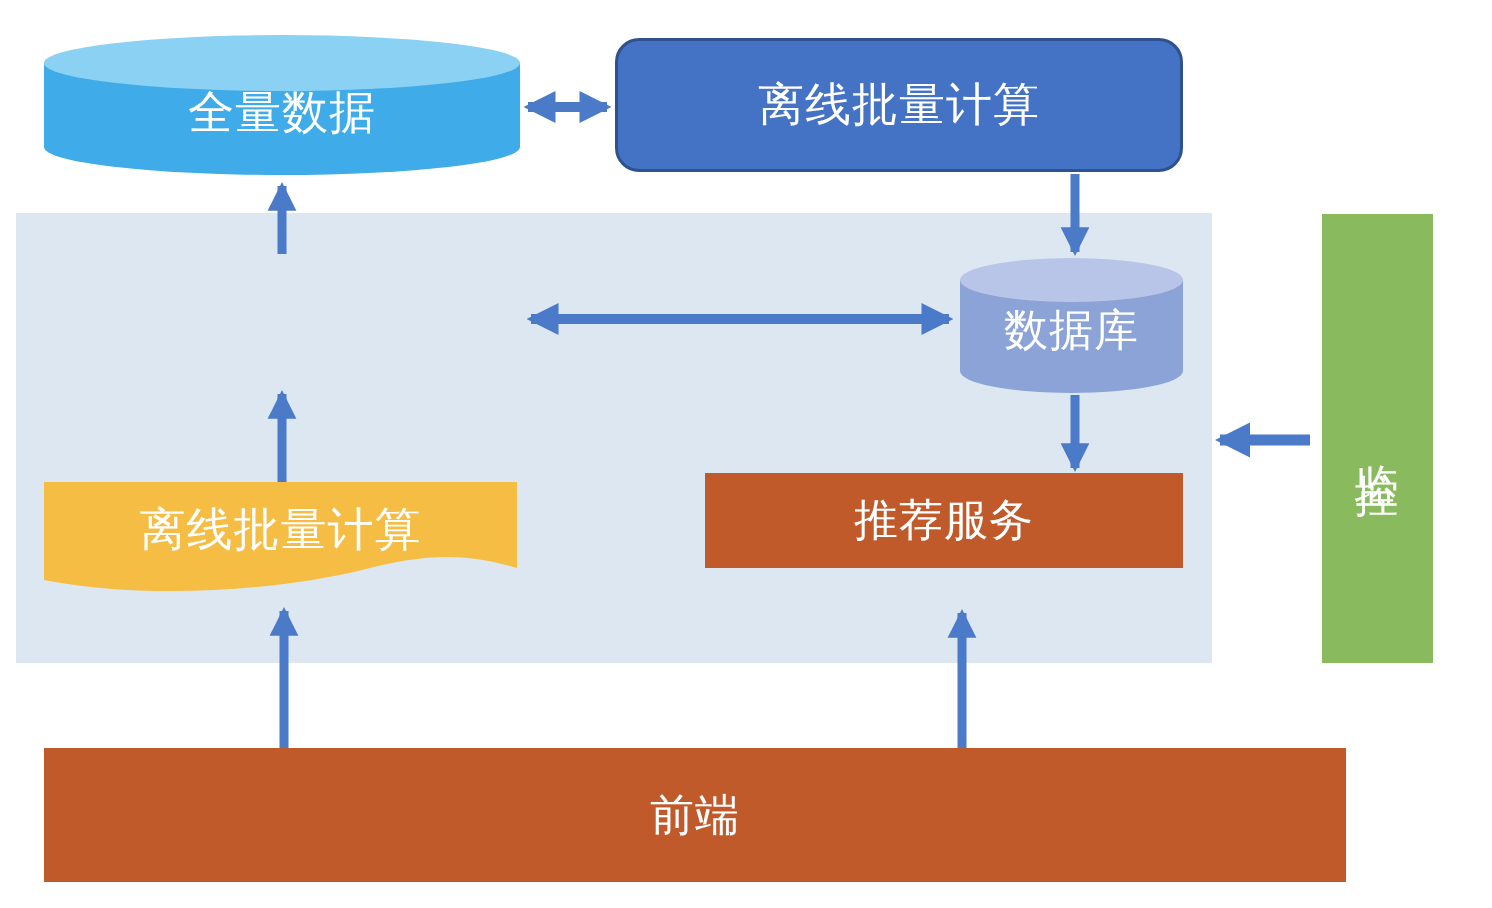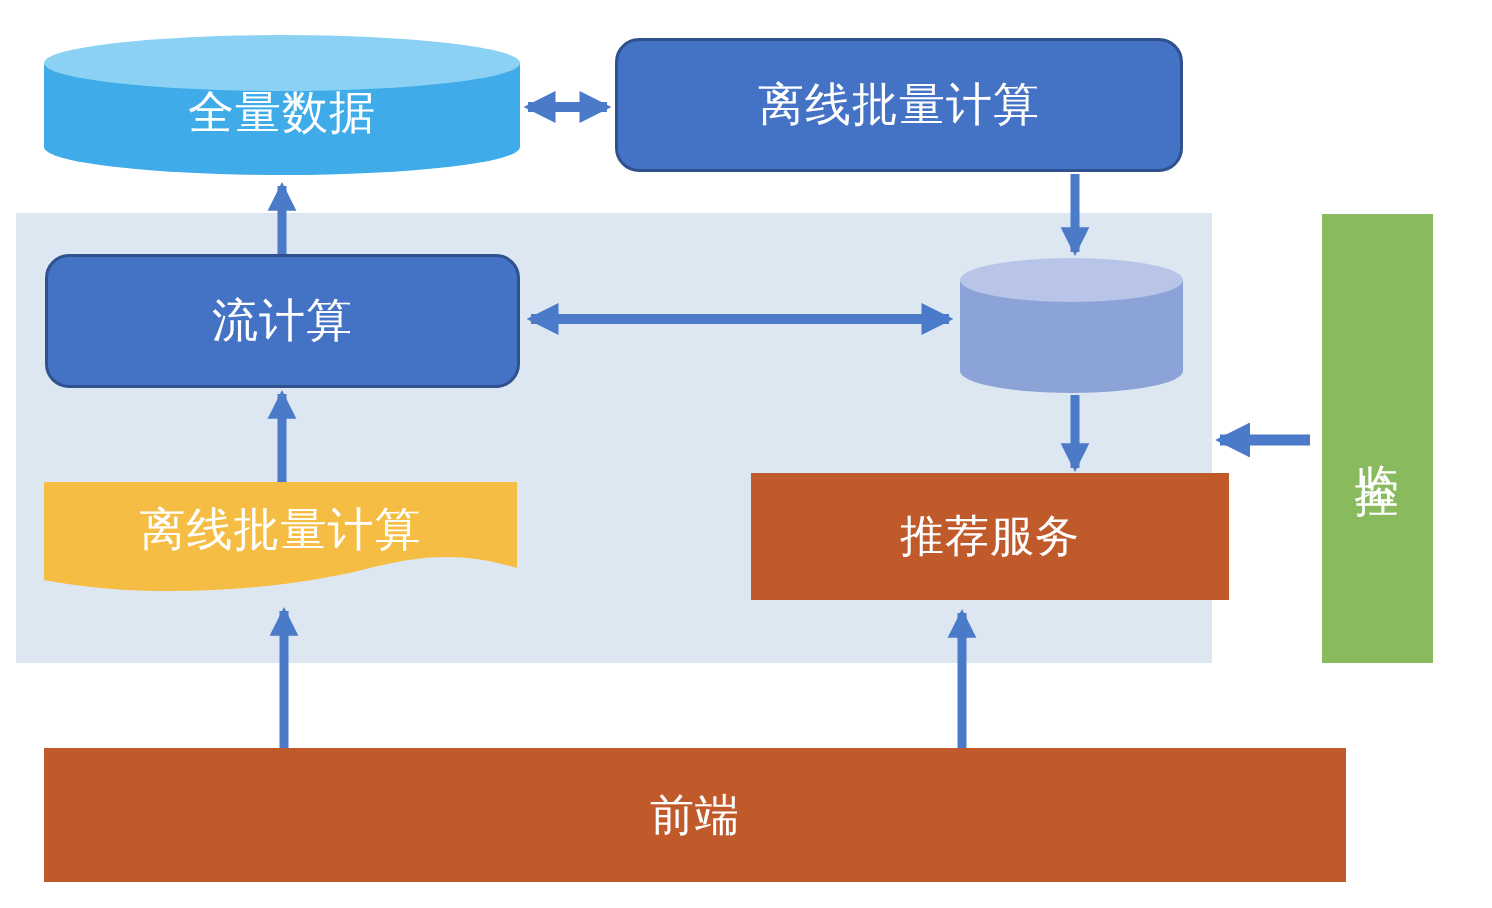--- a/index.html
+++ b/index.html
@@ -49,21 +49,21 @@
   #node-full-data .label { padding-top: 16px; }
   #node-database  { left: 960px; top: 258px; width: 223px; height: 135px; }
   #node-database  .label { padding-top: 10px; font-size: 44px; }
 
   
   #node-realtime-mq { left: 44px; top: 482px; width: 473px; height: 120px; }
   #node-realtime-mq .label { padding-bottom: 24px; }
 
   
   .svc { background: #c05a2b; }
-  #node-rec-service { left: 705px; top: 473px; width: 478px; height: 127px; margin-left: 46px; }
+  #node-rec-service { left: 705px; top: 473px; width: 478px; height: 95px; }
   #node-rec-service .label { font-size: 44px; }
   #node-frontend    { left: 44px;  top: 748px; width: 1302px; height: 134px; }
   #node-frontend .label { font-size: 44px; }
 
   
   #node-monitor {
     left: 1322px; top: 214px; width: 111px; height: 449px;
     background: #8aba5e;
   }
   #node-monitor .label {
@@ -104,29 +104,27 @@
   </div>
 
   <div class="node" id="node-full-data">
     <svg class="shape-svg" width="476" height="140" viewBox="0 0 476 140">
       <path d="M0,28 v84 a238,28 0 0 0 476,0 v-84 Z" fill="#3fabe8"></path>
       <ellipse cx="238" cy="28" rx="238" ry="28" fill="#8ad1f3"></ellipse>
     </svg>
     <div class="label overlay-label">全量数据</div>
   </div>
 
-  <div class="node proc" id="node-stream">
-    <div class="label">流计算</div>
-  </div>
 
   <div class="node" id="node-database">
     <svg class="shape-svg" width="223" height="135" viewBox="0 0 223 135">
       <path d="M0,22 v91 a111.5,22 0 0 0 223,0 v-91 Z" fill="#8ca3d7"></path>
       <ellipse cx="111.5" cy="22" rx="111.5" ry="22" fill="#b9c5e8"></ellipse>
     </svg>
+    <div class="label overlay-label">数据库</div>
   </div>
 
   <div class="node" id="node-realtime-mq">
     <svg class="shape-svg" width="473" height="120" viewBox="0 0 473 120">
       <path d="M0,0 H473 V86 C420,70 378,72 318,88 C240,107 108,119 0,98 Z" fill="#f6bd45"></path>
     </svg>
     <div class="label overlay-label">离线批量计算</div>
   </div>
 
   <div class="node svc" id="node-rec-service">

